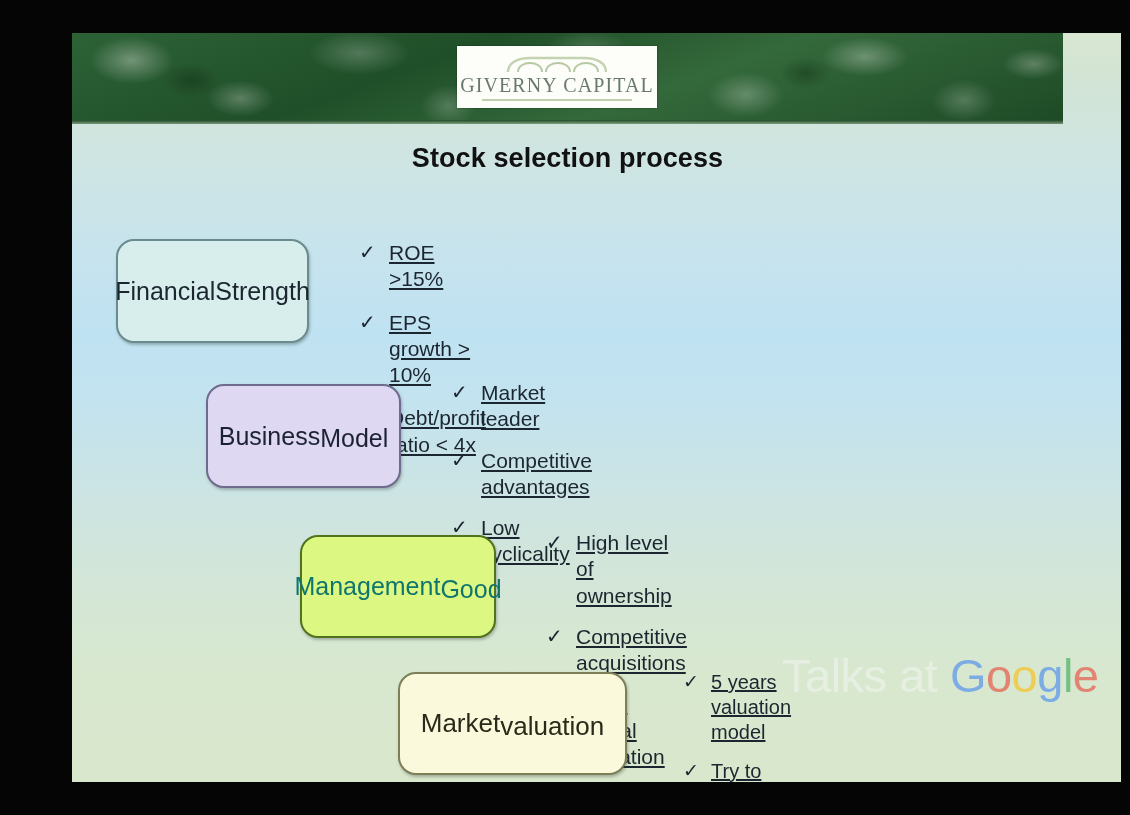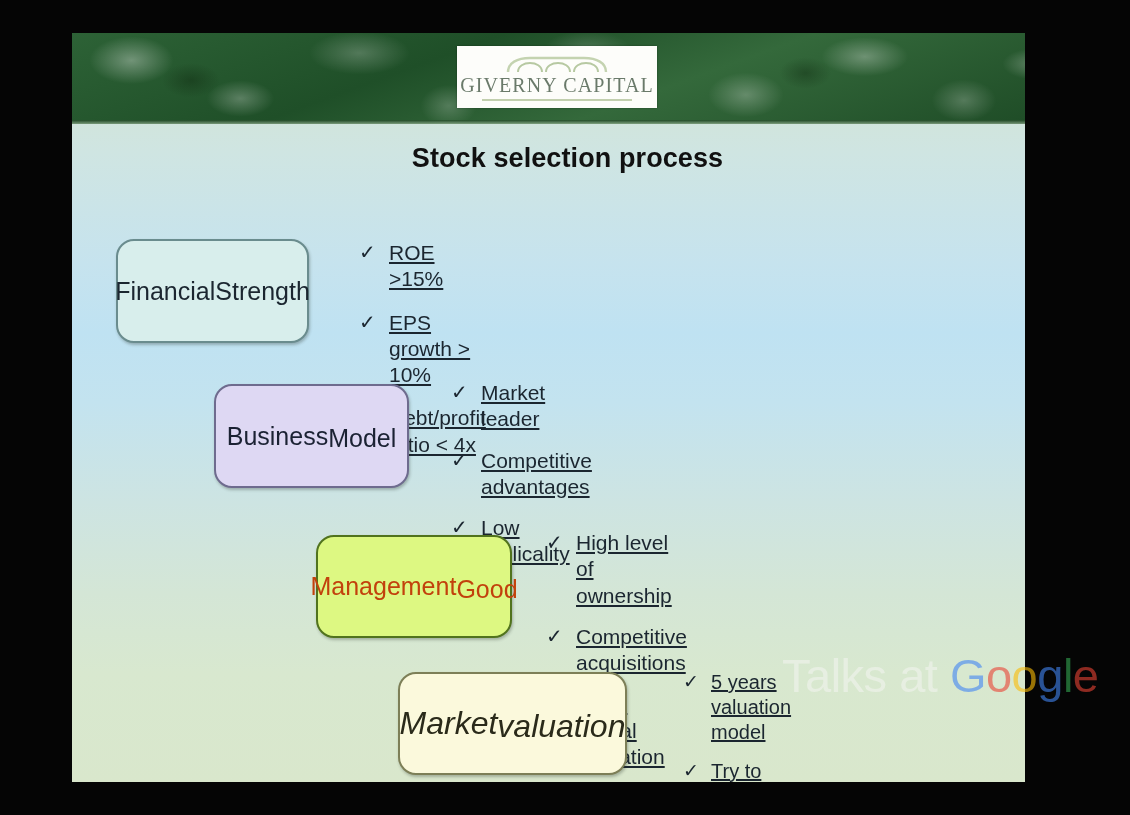--- a/index.html
+++ b/index.html
@@ -19,21 +19,21 @@
     width: 1130px;
     height: 815px;
     background: #050505;
   }
 
   
   #slide {
     position: absolute;
     left: 72px;
     top: 33px;
-    width: 953px;
+    width: 1049px;
     height: 749px;
     overflow: hidden;
     background: linear-gradient(180deg,
         #d9e7d2 0px,
         #d3e4d4 40px,
         #cfe5e2 120px,
         #c6e3ee 230px,
         #bfe2f2 300px,
         #c3e3ef 370px,
         #cde4e2 470px,
@@ -163,56 +163,55 @@
     color: #1b2630;
     font-size: 25px;
   }
   #group-financial .label-box span + span { }
   #group-financial .bullets { left: 243px; top: 34px; }
   #group-financial .bullet { font-size: 21px; margin-bottom: 17px; }
 
   
   #group-business { left: 134px; top: 320px; }
   #group-business .label-box {
-    left: 8px; top: 31px;
+    left: 0; top: 31px;
     width: 195px; height: 104px;
     background: #ded8f3;
     border: 2px solid #6e6b8e;
     color: #1b2233;
     font-size: 25px;
   }
   #group-business .label-box span + span { margin-top: 5px; }
   #group-business .bullets { left: 245px; top: 27px; }
   #group-business .bullet { font-size: 21px; margin-bottom: 15px; }
 
   
   #group-management { left: 228px; top: 470px; }
   #group-management .label-box {
-    left: 16px; top: 32px;
+    left: 0; top: 32px;
     width: 196px; height: 103px;
     background: #ddf882;
     border: 2px solid #51731d;
-    color: #c2410c;
+    color: #0f766e;
     font-size: 25px;
     text-align: right;
   }
   #group-management .label-box span + span { margin-top: 5px; }
   #group-management .bullets { left: 246px; top: 27px; }
   #group-management .bullet { font-size: 21px; margin-bottom: 15px; }
 
   
   #group-market { left: 326px; top: 608px; }
   #group-market .label-box {
     left: 0; top: 31px;
     width: 229px; height: 103px;
     background: #fbf9dc;
     border: 2px solid #7d7f57;
     color: #2a2a1a;
-    font-size: 32px;
-    font-style: italic;
+    font-size: 26px;
   }
   #group-market .label-box span + span { margin-top: 5px; }
   #group-market .bullets { left: 285px; top: 29px; }
   #group-market .bullet { font-size: 20px; margin-bottom: 14px; }
   #group-market .bullet .tick { width: 28px; font-size: 19px; }
 
   
   #watermark {
     position: absolute;
     left: 782px;

